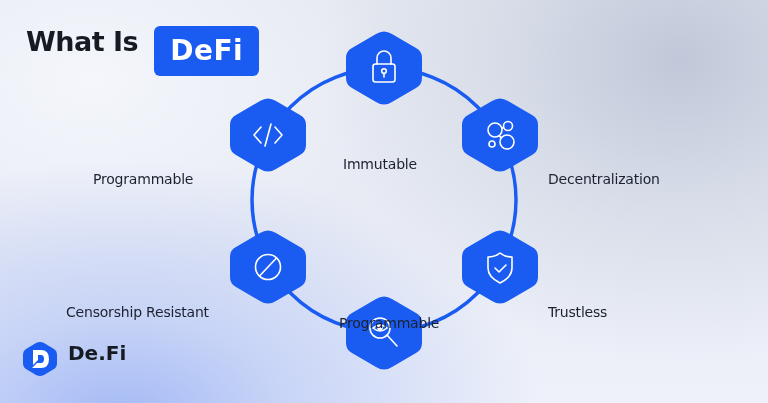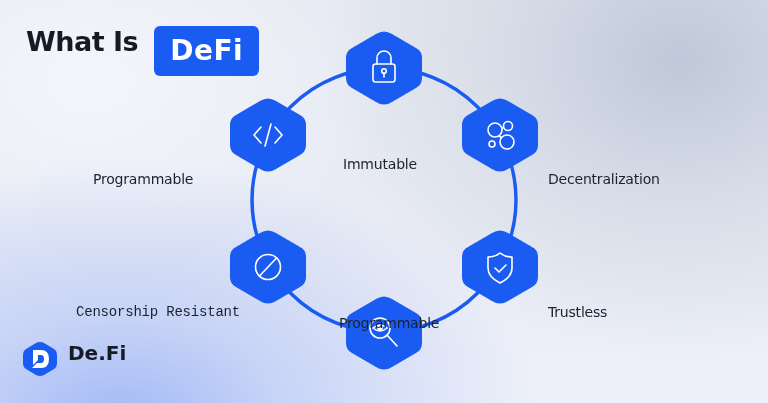--- a/index.html
+++ b/index.html
@@ -109,21 +109,21 @@
       <path d="M 7 -8 L 14 0 L 7 8"></path>
       <line x1="3" y1="-11" x2="-3" y2="11"></line>
     </g>
   </g>
 </svg>
 
 <span class="label" style="left:343px; top:112px;">Immutable</span>
 <span class="label" style="left:548px; top:127px;text-align:center;">Decentralization</span>
 <span class="label" style="left:548px; top:260px;">Trustless</span>
 <span class="label" style="left:339px; top:271px;">Programmable</span>
-<span class="label" style="left:76px; top:260px;font-family:Liberation Mono, monospace;">Censorship Resistant</span>
+<span class="label" style="left:66px; top:260px;">Censorship Resistant</span>
 <span class="label" style="left:93px; top:127px;">Programmable</span>
 
 <div class="logo">
   <svg width="36" height="36" viewBox="-18 -18 36 36">
     <path d="M -4 -16 Q 0 -18 4 -16 L 14 -10 Q 17 -8 17 -4 L 17 4 Q 17 8 14 10 L 4 16 Q 0 18 -4 16 L -14 10 Q -17 8 -17 4 L -17 -4 Q -17 -8 -14 -10 Z" fill="#1a5cf2"></path>
     <path d="M -7 -9 L 1 -9 Q 9 -9 9 0 Q 9 9 1 9 L -8 9 L -3 4 L 1 4 Q 4 4 4 0 Q 4 -4 1 -4 L -2 -4 L -2 1 L -7 6 Z" fill="#fff"></path>
   </svg>
   <span class="logo-text">De.Fi</span>
 </div>
 

